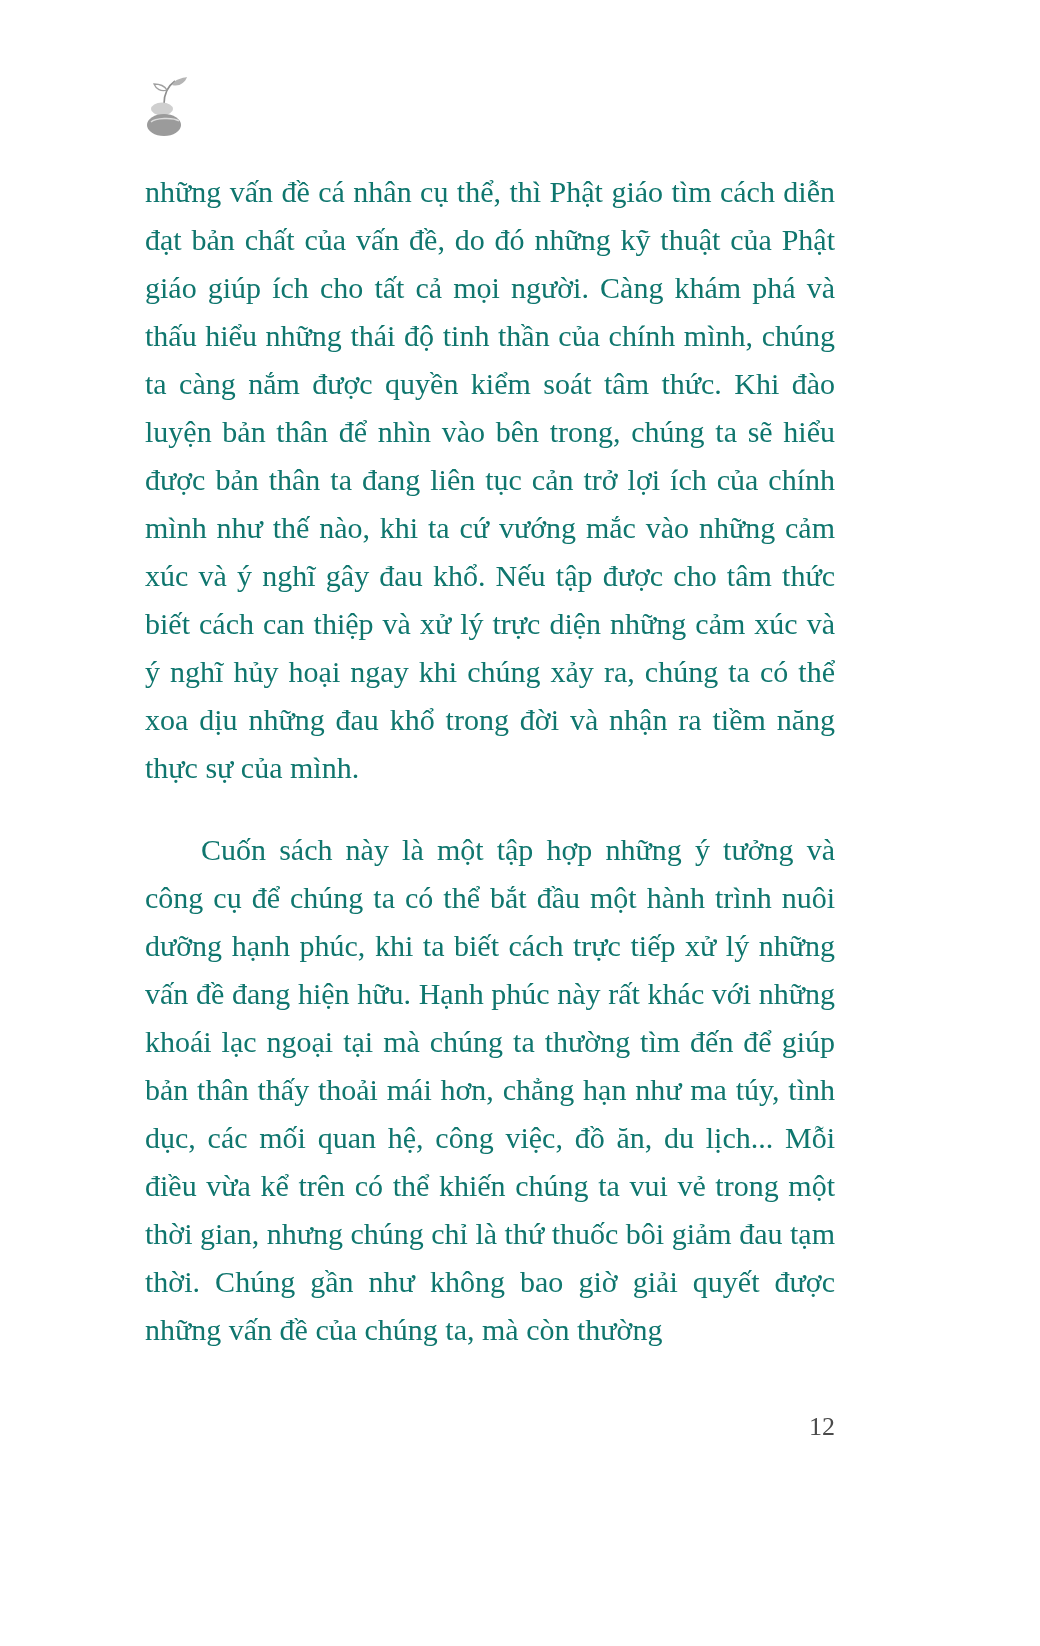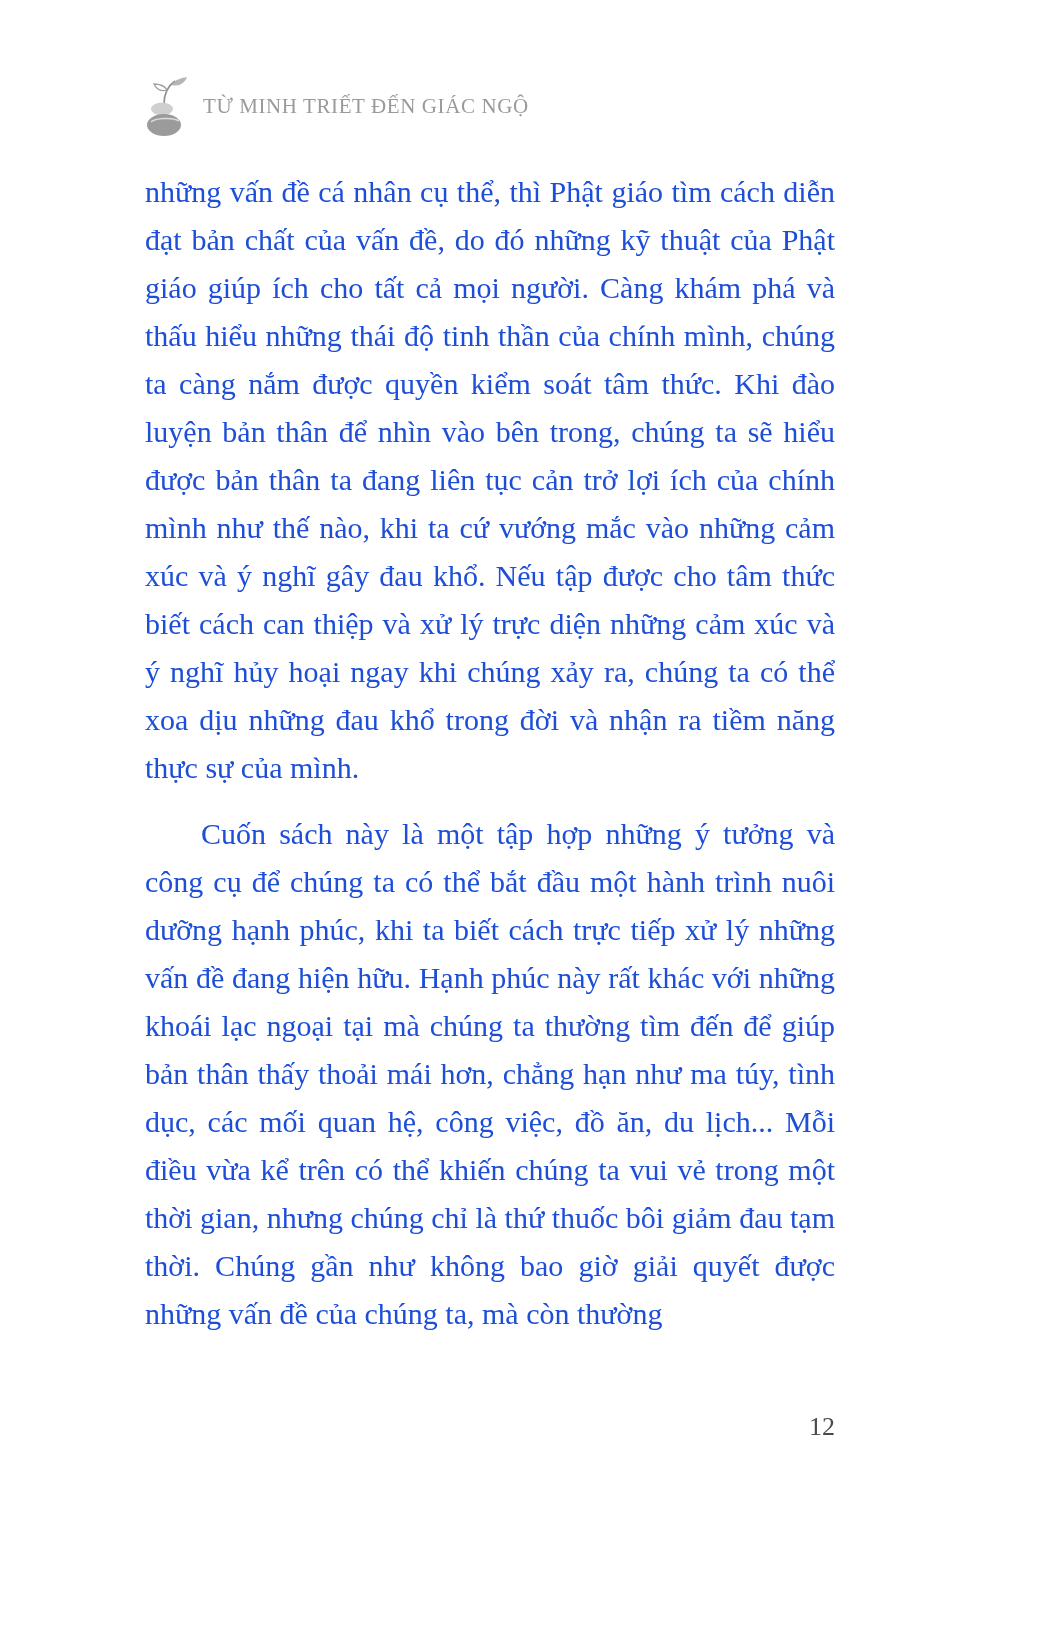--- a/index.html
+++ b/index.html
@@ -30,27 +30,27 @@
     font-size: 21px;
     letter-spacing: 0.6px;
     color: #9a9a9a;
     padding-bottom: 6px;
   }
   .page-body {
     position: absolute;
     top: 168px;
     left: 145px;
     width: 690px;
-    color: #1d4ed8;
+    color: #0f766e;
     font-size: 30px;
     line-height: 48px;
     text-align: justify;
   }
   .para { text-align: justify; }
-  .para + .para { margin-top: 18px; }
+  .para + .para { margin-top: 34px; }
   .para.indent { text-indent: 56px; }
   .page-footer {
     position: absolute;
     top: 1412px;
     left: 145px;
     width: 690px;
     text-align: right;
   }
   .page-number {
     font-size: 26px;
@@ -69,21 +69,20 @@
         <path d="M21 28 C21 18, 25 10, 32 5" fill="none" stroke="#8f8f8f" stroke-width="1.6"></path>
         <path d="M29 9 C32 3, 39 2, 44 1 C42 7, 36 11, 29 9 Z" fill="#b5b5b5"></path>
         <path d="M24 14 C21 9, 15 8, 11 8 C13 13, 18 16, 24 14 Z" fill="none" stroke="#a0a0a0" stroke-width="1.3"></path>
 
         <ellipse cx="19" cy="33" rx="11" ry="6.5" fill="#cfcfcf"></ellipse>
 
         <ellipse cx="21" cy="49" rx="17" ry="11" fill="#9b9b9b"></ellipse>
         <path d="M8 46 C12 42, 30 41, 36 45" fill="none" stroke="#ededed" stroke-width="1.4" opacity="0.8"></path>
       </svg>
     </span>
-    <span class="header-title">TỪ MINH TRIẾT ĐẾN GIÁC NGỘ</span>
   </header>
 
   <main class="page-body">
     <p class="para">những vấn đề cá nhân cụ thể, thì Phật giáo tìm cách diễn đạt bản chất của vấn đề, do đó những kỹ thuật của Phật giáo giúp ích cho tất cả mọi người. Càng khám phá và thấu hiểu những thái độ tinh thần của chính mình, chúng ta càng nắm được quyền kiểm soát tâm thức. Khi đào luyện bản thân để nhìn vào bên trong, chúng ta sẽ hiểu được bản thân ta đang liên tục cản trở lợi ích của chính mình như thế nào, khi ta cứ vướng mắc vào những cảm xúc và ý nghĩ gây đau khổ. Nếu tập được cho tâm thức biết cách can thiệp và xử lý trực diện những cảm xúc và ý nghĩ hủy hoại ngay khi chúng xảy ra, chúng ta có thể xoa dịu những đau khổ trong đời và nhận ra tiềm năng thực sự của mình.</p>
     <p class="para indent">Cuốn sách này là một tập hợp những ý tưởng và công cụ để chúng ta có thể bắt đầu một hành trình nuôi dưỡng hạnh phúc, khi ta biết cách trực tiếp xử lý những vấn đề đang hiện hữu. Hạnh phúc này rất khác với những khoái lạc ngoại tại mà chúng ta thường tìm đến để giúp bản thân thấy thoải mái hơn, chẳng hạn như ma túy, tình dục, các mối quan hệ, công việc, đồ ăn, du lịch... Mỗi điều vừa kể trên có thể khiến chúng ta vui vẻ trong một thời gian, nhưng chúng chỉ là thứ thuốc bôi giảm đau tạm thời. Chúng gần như không bao giờ giải quyết được những vấn đề của chúng ta, mà còn thường</p>
   </main>
 
   <footer class="page-footer">
     <span class="page-number">12</span>
   </footer>

